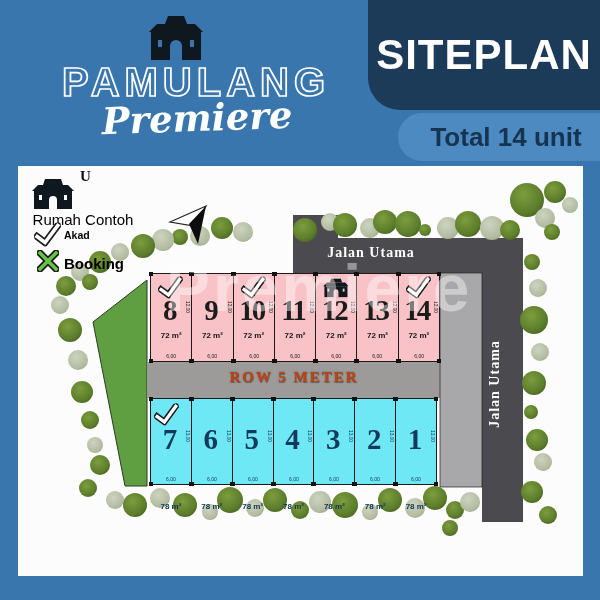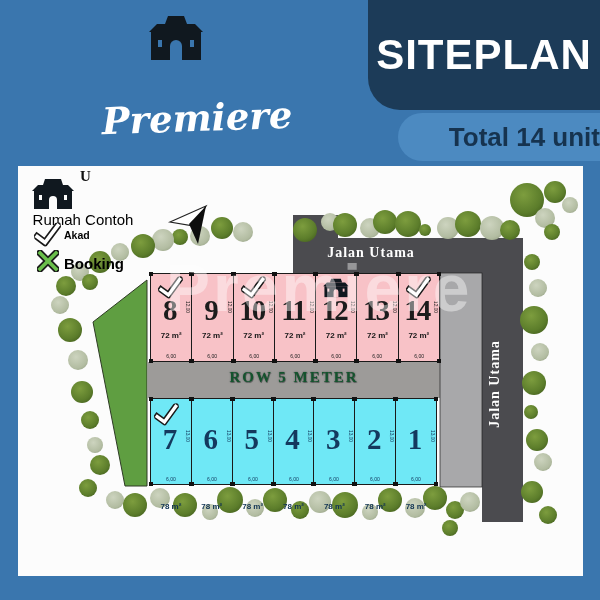--- a/index.html
+++ b/index.html
@@ -21,21 +21,21 @@
   }
   .siteplan-box {
     position:absolute; left:368px; top:0; width:232px; height:110px;
     background:#1c3b58; border-bottom-left-radius:32px;
     display:flex; align-items:center; justify-content:center;
   }
   .siteplan-box span { color:#fff; font-weight:bold; font-size:42px; letter-spacing:1px; }
   .total-box {
     position:absolute; left:398px; top:113px; width:202px; height:48px;
     background:#4c8ac1; border-radius:26px 0 0 26px;
-    display:flex; align-items:center; justify-content:flex-end; padding-left:14px;
+    display:flex; align-items:center; justify-content:center; padding-left:14px;
   }
   .total-box span { color:#16334f; font-weight:bold; font-size:26px; }
 
   
   .panel { position:absolute; left:18px; top:166px; width:565px; height:410px; background:#fcfcfc; }
   .plan-svg { position:absolute; left:0; top:0; width:565px; height:410px; }
 
   
   .legend-item { position:absolute; color:#111; }
   .lg-house { left:12px; top:12px; }
@@ -45,21 +45,21 @@
   .lg-book-icon { position:absolute; left:19px; top:84px; }
   .lg-book-label { position:absolute; left:46px; top:89px; font-size:15px; font-weight:bold; }
   .compass-u { position:absolute; left:62px; top:2px; font-family:"Liberation Serif",serif; font-weight:bold; font-size:15px; color:#111; }
 
   
   .road-label { position:absolute; font-family:"Liberation Serif",serif; font-weight:bold; color:#fff; letter-spacing:1px; }
   .road-top { left:283px; top:79px; width:140px; text-align:center; font-size:14px; }
   .road-right { left:419px; top:208px; width:120px; height:20px; text-align:center; font-size:14px;
                 transform:rotate(-90deg); transform-origin:center; }
   .road-mid { left:130px; top:203px; width:292px; text-align:center; font-size:15px;
-              color:#14532d; text-shadow:0 0 2px #555, 0.5px 0.5px 0 #666; letter-spacing:2px; }
+              color:#c2410c; text-shadow:0 0 2px #555, 0.5px 0.5px 0 #666; letter-spacing:2px; }
 
   
   .urow { position:absolute; display:flex; border:1px solid #1a1a1a; }
   .row-pink { left:132px; top:107px; width:290px; height:89px; }
   .row-cyan { left:132px; top:232px; width:287px; height:87px; }
   .cell { flex:1 1 0; position:relative; border-right:1px solid #1a1a1a; }
   .cell:last-child { border-right:none; }
   .row-pink .cell { background:#f8c2c7; }
   .row-cyan .cell { background:#6fe8f6; }
   .marker { position:absolute; left:0; right:0; top:4px; display:flex; justify-content:center; }
@@ -98,20 +98,21 @@
 
 <div class="logo">
   <svg class="logo-house" width="64" height="48" viewBox="0 0 64 48">
     <polygon points="24,2 40,2 43,10 21,10" fill="#10181f"></polygon>
     <polygon points="13,10 51,10 59,18 5,18" fill="#10181f"></polygon>
     <rect x="7" y="18" width="50" height="28" fill="#10181f"></rect>
     <path d="M26 46 L26 32 A6 6 0 0 1 38 32 L38 46 Z" fill="#3a76ae"></path>
     <rect x="14" y="26" width="4" height="7" fill="#3a76ae"></rect>
     <rect x="46" y="26" width="4" height="7" fill="#3a76ae"></rect>
   </svg>
+  <div class="brand-main">PAMULANG</div>
   <div class="brand-sub">Premiere</div>
 </div>
 
 <div class="siteplan-box">
   <span>SITEPLAN</span>
 </div>
 <div class="total-box">
   <span>Total 14 unit</span>
 </div>
 

